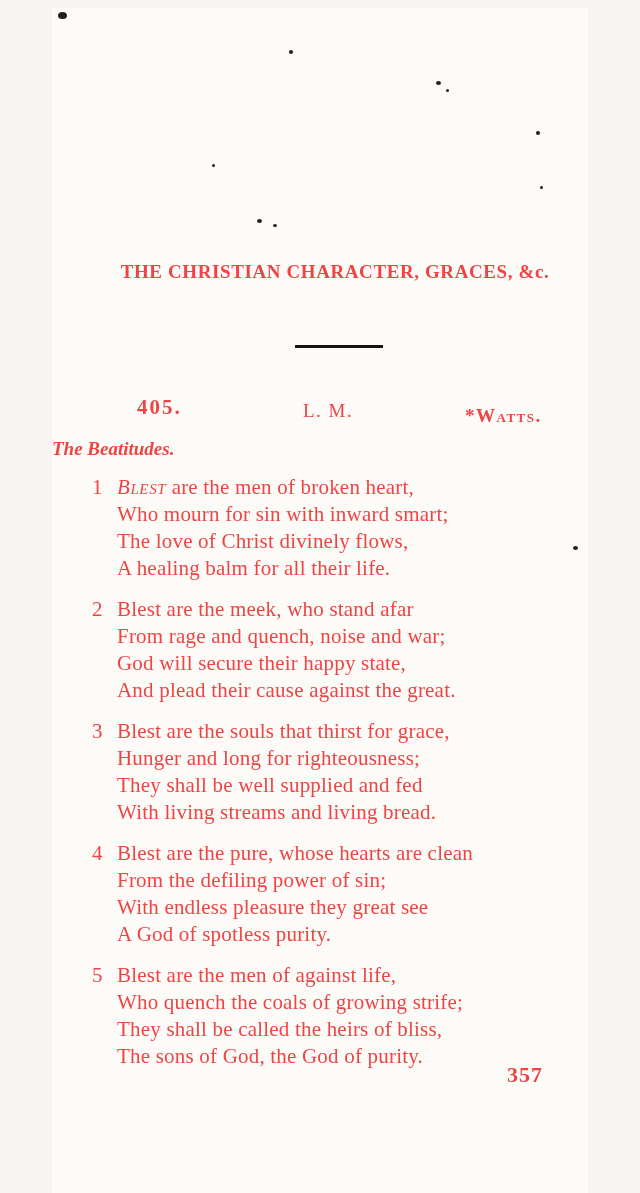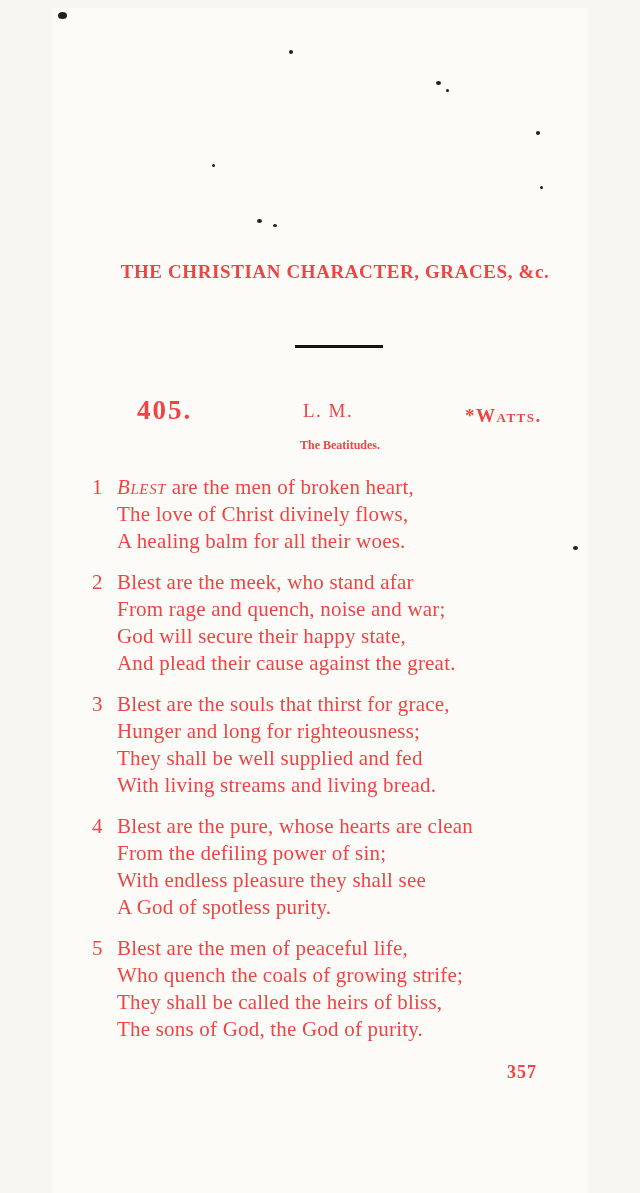--- a/index.html
+++ b/index.html
@@ -40,21 +40,21 @@
     position: absolute;
     top: 385px;
     left: 0;
     width: 640px;
     height: 36px;
   }
   .hymn-number {
     position: absolute;
     top: 2px;
     left: 85px;
-    font-size: 27px;
+    font-size: 21px;
     font-weight: 700;
     letter-spacing: 2px;
   }
   .hymn-meter {
     position: absolute;
     top: 7px;
     left: 251px;
     font-size: 19px;
     letter-spacing: 1.5px;
   }
@@ -65,23 +65,24 @@
     font-variant: small-caps;
     font-weight: 700;
     font-size: 19px;
     letter-spacing: 1.5px;
   }
   .hymn-title {
     position: absolute;
     top: 430px;
     left: 0;
     width: 576px;
-    text-align: center;
+    text-align: left;
+    font-style: italic;
     font-weight: 600;
-    font-size: 12px;
+    font-size: 19px;
   }
   .stanzas {
     position: absolute;
     top: 466px;
     left: 40px;
     width: 540px;
   }
   .stanza {
     display: flex;
     margin-bottom: 14px;
@@ -104,21 +105,21 @@
   }
   .lead-word {
     font-variant: small-caps;
     letter-spacing: 0.6px;
     font-style: italic;
   }
   .page-number {
     position: absolute;
     top: 1054px;
     left: 455px;
-    font-size: 18px;
+    font-size: 22px;
     font-weight: 700;
     letter-spacing: 1px;
   }
   .speck {
     position: absolute;
     background: #221e1a;
     border-radius: 50%;
   }
   .blob {
     position: absolute;
@@ -159,22 +160,23 @@
     <span class="hymn-author">*Watts.</span>
   </div>
 
   <div class="hymn-title">The Beatitudes.</div>
 
   <div class="stanzas" id="stanzas">
       <div class="stanza">
         <span class="stanza-number">1</span>
         <div class="stanza-lines">
           <div class="line"><span class="lead-word">Blest</span> are the men of broken heart,</div>
+          <div class="line">Who mourn for sin with inward smart;</div>
           <div class="line">The love of Christ divinely flows,</div>
-          <div class="line">A healing balm for all their woes.</div>
+          <div class="line">A healing balm for all their life.</div>
         </div>
       </div>
       <div class="stanza">
         <span class="stanza-number">2</span>
         <div class="stanza-lines">
           <div class="line">Blest are the meek, who stand afar</div>
           <div class="line">From rage and quench, noise and war;</div>
           <div class="line">God will secure their happy state,</div>
           <div class="line">And plead their cause against the great.</div>
         </div>
@@ -186,28 +188,28 @@
           <div class="line">Hunger and long for righteousness;</div>
           <div class="line">They shall be well supplied and fed</div>
           <div class="line">With living streams and living bread.</div>
         </div>
       </div>
       <div class="stanza">
         <span class="stanza-number">4</span>
         <div class="stanza-lines">
           <div class="line">Blest are the pure, whose hearts are clean</div>
           <div class="line">From the defiling power of sin;</div>
-          <div class="line">With endless pleasure they shall see</div>
+          <div class="line">With endless pleasure they great see</div>
           <div class="line">A God of spotless purity.</div>
         </div>
       </div>
       <div class="stanza">
         <span class="stanza-number">5</span>
         <div class="stanza-lines">
-          <div class="line">Blest are the men of peaceful life,</div>
+          <div class="line">Blest are the men of against life,</div>
           <div class="line">Who quench the coals of growing strife;</div>
           <div class="line">They shall be called the heirs of bliss,</div>
           <div class="line">The sons of God, the God of purity.</div>
         </div>
       </div>
     </div>
 
   <div class="page-number">357</div>
 
 </div>

